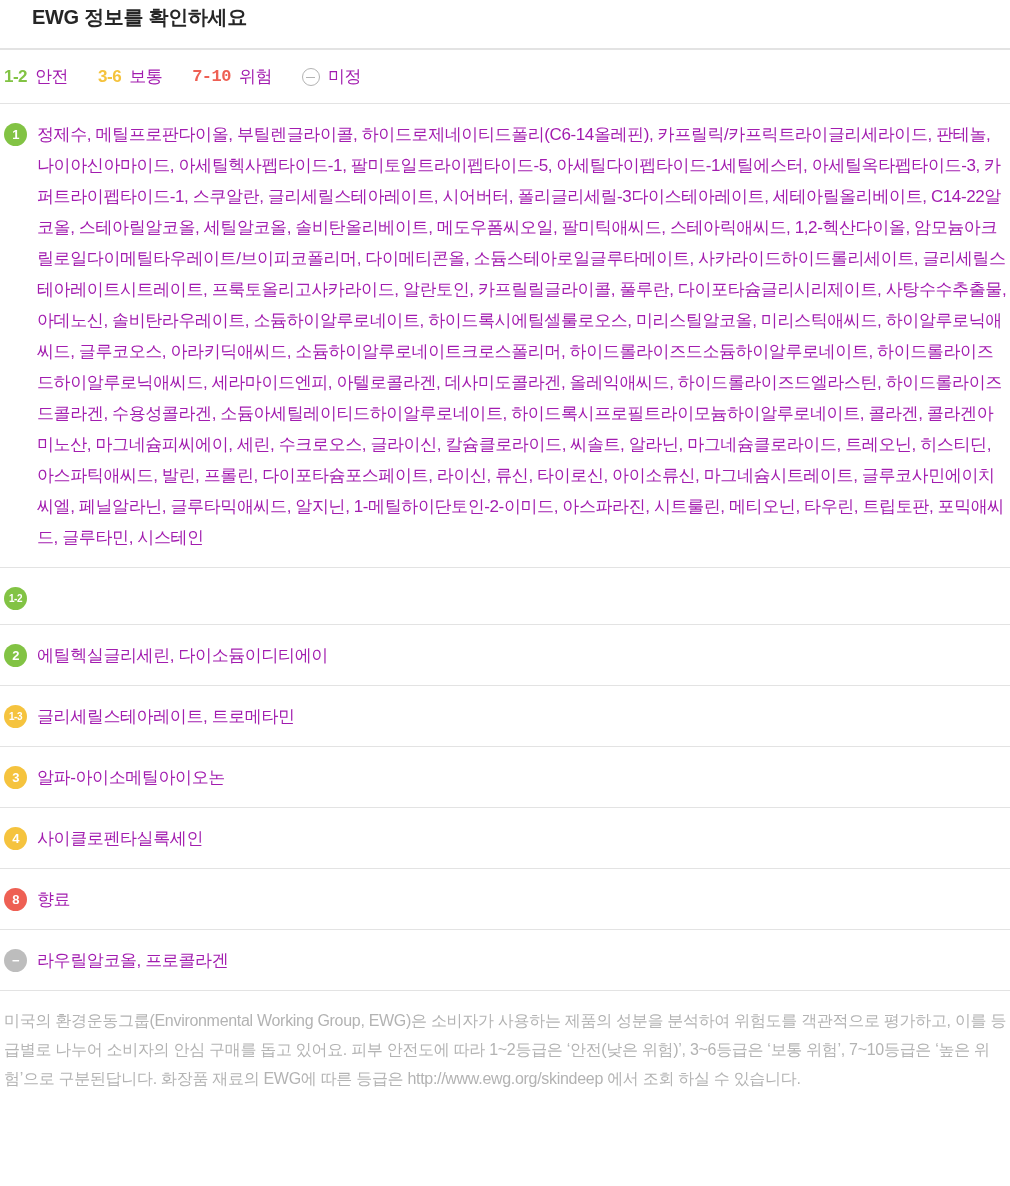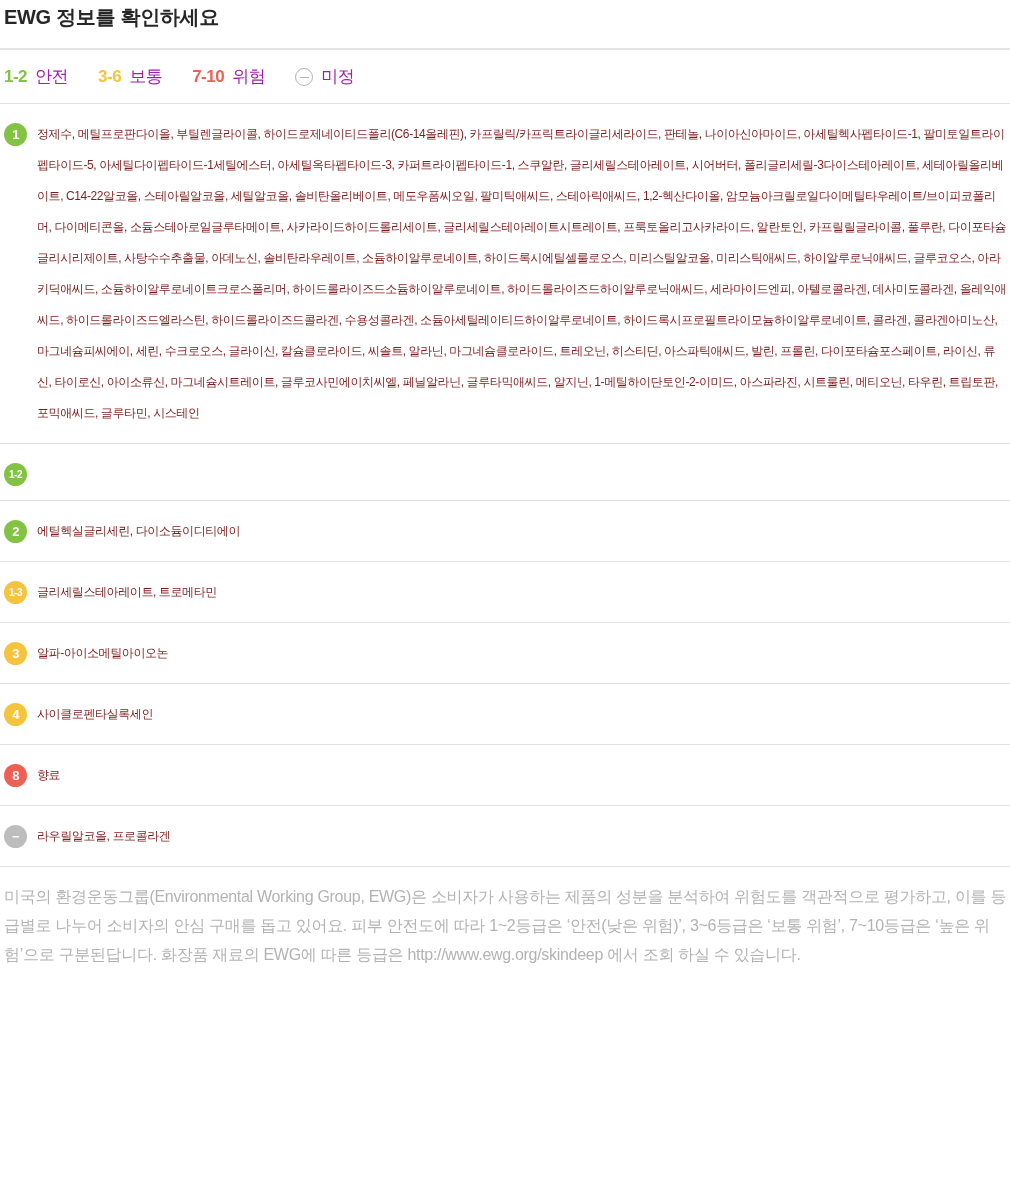--- a/index.html
+++ b/index.html
@@ -10,20 +10,21 @@
   }
   .page { width: 1010px; min-height: 1186px; background: #fff; }
 
   .title {
     font-size: 20px;
     font-weight: bold;
     color: #262626;
     padding: 4px 8px 0 4px;
     letter-spacing: -0.3px;
     height: 48px;
+    margin-left: 28px;
   }
   .divider { border-top: 1px solid #e3e3e3; width: 100%; }
 
   .product-info {
     height: 59px;
     display: flex;
     align-items: center;
     font-size: 17px;
     color: #8f8f8f;
     padding-left: 4px;
@@ -39,21 +40,21 @@
   }
   .legend-item { display: flex; align-items: center; margin-right: 30px; }
   .legend-num {
     font-size: 17px;
     font-weight: bold;
     margin-right: 8px;
     letter-spacing: -0.5px;
   }
   .legend-num[data-color="safe"]   { color: var(--safe); }
   .legend-num[data-color="normal"] { color: var(--normal); }
-  .legend-num[data-color="danger"] { color: var(--danger); }
+  .legend-num[data-color="danger"] { color: var(--danger); font-family: Liberation Mono, monospace; }
   .legend-label { font-size: 17px; color: #a21caf; letter-spacing: -0.5px; }
   .legend-circle {
     width: 18px; height: 18px;
     border: 1.5px solid #b3b3b3;
     border-radius: 50%;
     margin-right: 8px;
     position: relative;
     display: inline-block;
   }
   .legend-circle::after {
@@ -82,23 +83,23 @@
     justify-content: center;
     margin: 4px 10px 0 0;
     letter-spacing: -0.5px;
   }
   .badge.small { font-size: 10px; }
   .badge[data-color="safe"]          { background: var(--safe); }
   .badge[data-color="normal"]        { background: var(--normal); }
   .badge[data-color="danger"]        { background: var(--danger); }
   .badge[data-color="undetermined"]  { background: var(--undetermined); }
   .ingredients {
-    font-size: 12px;
+    font-size: 17px;
     line-height: 31px;
-    color: #7f1d1d;
+    color: #a21caf;
     letter-spacing: -0.4px;
     padding-right: 2px;
     word-break: break-all;
   }
 
   .footer {
     font-size: 16px;
     line-height: 29px;
     color: #b3b3b3;
     padding: 15px 2px 20px 4px;

